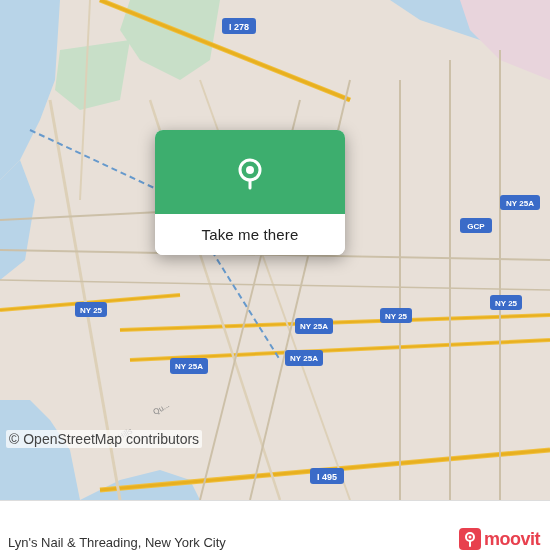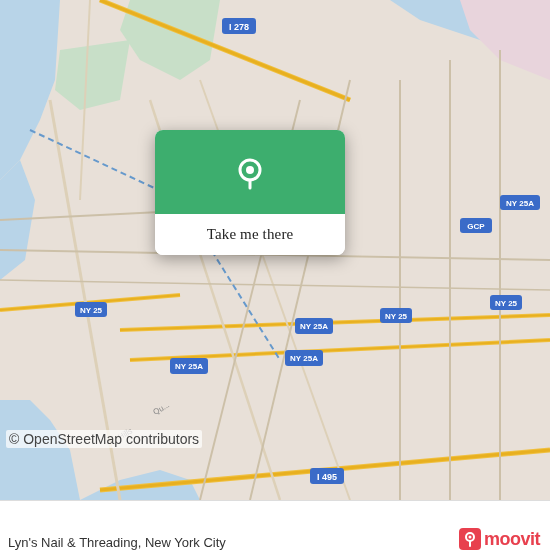--- a/index.html
+++ b/index.html
@@ -58,21 +58,20 @@
       width: 100%;
       padding: 12px 0;
       background: white;
       border: none;
       font-size: 15px;
       font-weight: 500;
       color: #222;
       text-align: center;
       cursor: pointer;
       letter-spacing: 0.01em;
-      font-family: Liberation Serif, serif;
     }
 
     
     #bottom-bar {
       width: 550px;
       height: 50px;
       background: white;
       border-top: 1px solid #ddd;
       display: flex;
       align-items: flex-end;

